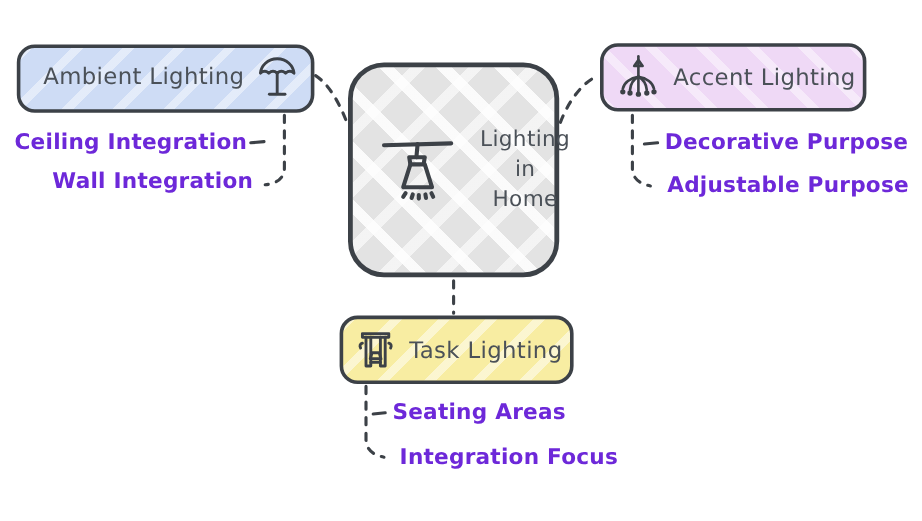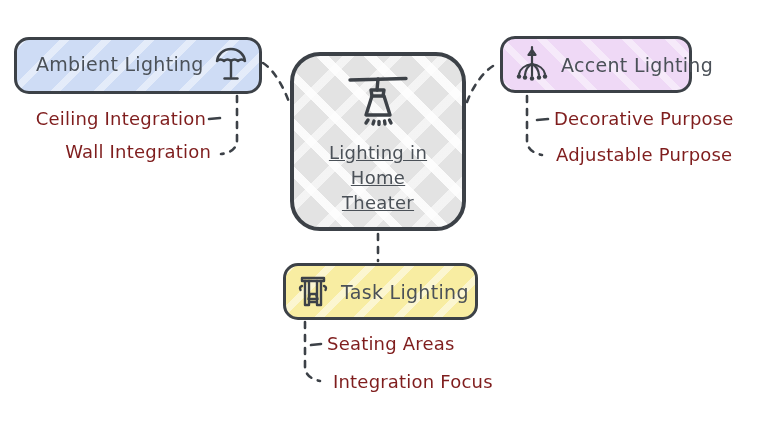--- a/index.html
+++ b/index.html
@@ -13,44 +13,44 @@
   }
   .node .label{font-size:19px;font-weight:500;letter-spacing:.3px;white-space:nowrap;}
   .node-ambient{
     left:14px;top:37px;width:248px;height:57px;padding:0 10px 4px 19px;
     background:
       repeating-linear-gradient(135deg, rgba(255,255,255,.45) 0 7px, rgba(255,255,255,0) 7px 30px),
       #cedcf5;
     justify-content:space-between;
   }
   .node-accent{
-    left:500px;top:36px;width:192px;height:57px;padding:0 10px 0 9px;
+    left:500px;top:36px;width:222px;height:57px;padding:0 10px 0 9px;
     background:
       repeating-linear-gradient(45deg, rgba(255,255,255,.45) 0 7px, rgba(255,255,255,0) 7px 30px),
       #efd9f6;
   }
   .node-task{
     left:283px;top:263px;width:195px;height:57px;padding:0 10px 0 8px;
     background:
       repeating-linear-gradient(135deg, rgba(255,255,255,.5) 0 7px, rgba(255,255,255,0) 7px 28px),
       #f8eda2;
   }
   .node-center{
     left:290px;top:52px;width:176px;height:179px;border-width:4px;border-radius:30px;
     background:
       repeating-linear-gradient(45deg, rgba(255,255,255,.85) 0 9px, rgba(255,255,255,0) 9px 34px),
       repeating-linear-gradient(135deg, rgba(255,255,255,.6) 0 9px, rgba(255,255,255,0) 9px 34px),
       #e3e3e3;
-    flex-direction:column;justify-content:flex-start;gap:4px;padding:10px 6px;text-decoration:underline;
+    flex-direction:row;justify-content:flex-start;gap:4px;padding:10px 6px;
   }
   .center-lines{display:flex;flex-direction:column;align-items:center;line-height:25px;
     font-size:18px;font-weight:500;letter-spacing:.3px;text-align:center;}
   .child-label{
-    position:absolute;font-size:18px;font-weight:400;letter-spacing:.2px;white-space:nowrap;
-    color:#7f1d1d;
+    position:absolute;font-size:18px;font-weight:700;letter-spacing:.2px;white-space:nowrap;
+    color:#6d28d9;
   }
   .icon{flex:0 0 auto;display:block;color:#3c4147;}
   .conn-layer{position:absolute;left:0;top:0;width:768px;height:434px;pointer-events:none;}
   .conn{stroke:#3c4147;stroke-width:2.6;fill:none;stroke-linecap:round;stroke-dasharray:6 7;}
   .tick{stroke:#3c4147;stroke-width:2.6;fill:none;stroke-linecap:round;}
 </style>
 </head>
 <body>
 
 <div class="stage">
@@ -125,21 +125,20 @@
         <path d="M36 53 L38 50"></path>
         <path d="M43 54 L44 51"></path>
         <path d="M49 54.5 L49 51.5"></path>
         <path d="M55 54 L54.5 51"></path>
         <path d="M61 53 L59.5 50"></path>
       </g>
     </svg>
     <div class="center-lines">
       <span>Lighting in</span>
       <span>Home</span>
-      <span>Theater</span>
     </div>
   </div>
 
   <div class="child-label" style="left:0;width:206px;text-align:right;top:108px;">Ceiling Integration</div>
   <div class="child-label" style="left:0;width:211px;text-align:right;top:141px;">Wall Integration</div>
 
   <div class="child-label" style="left:554px;top:108px;">Decorative Purpose</div>
   <div class="child-label" style="left:556px;top:144px;">Adjustable Purpose</div>
 
   <div class="child-label" style="left:327px;top:333px;">Seating Areas</div>

